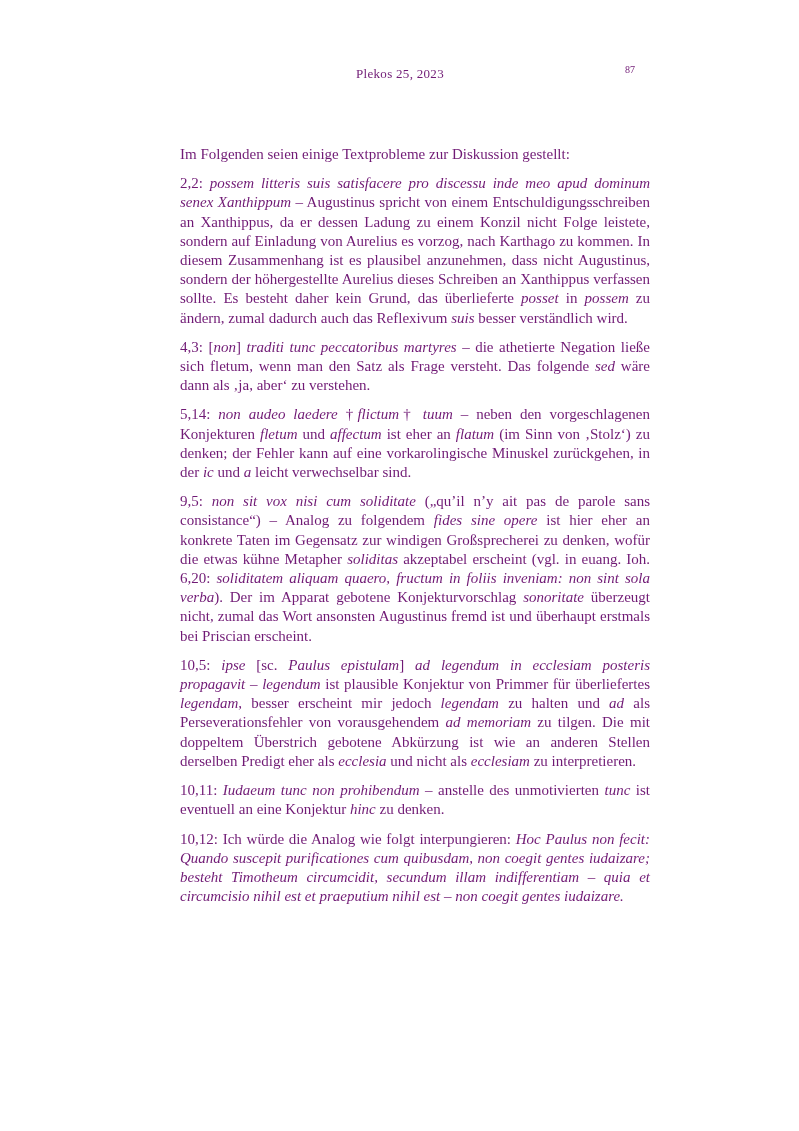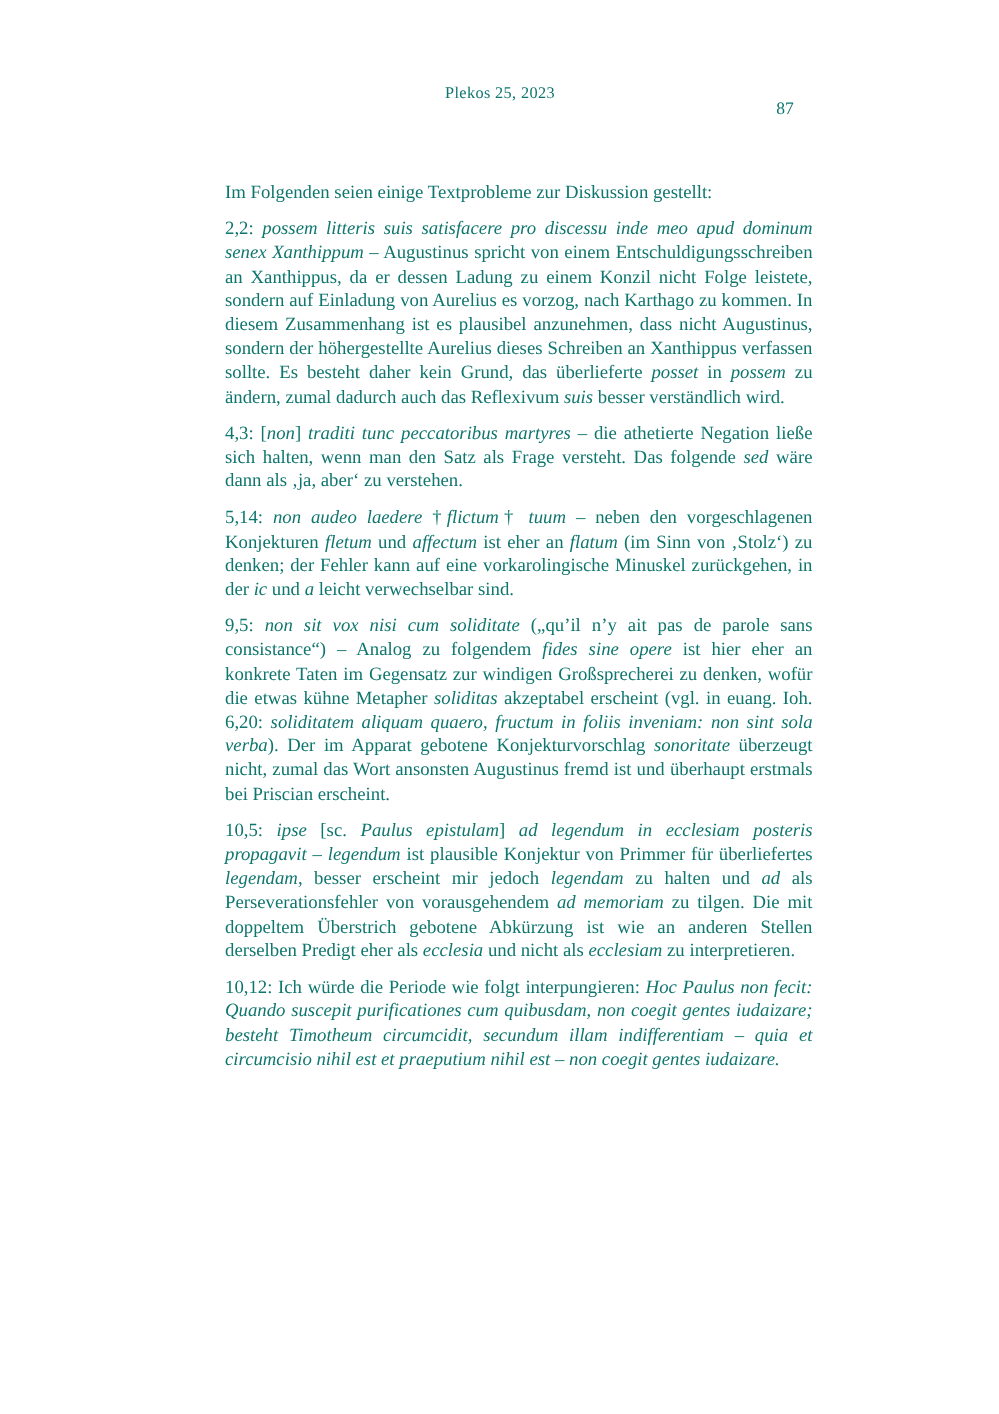--- a/index.html
+++ b/index.html
@@ -6,21 +6,21 @@
     margin: 0;
     padding: 0;
     background: #ffffff;
   }
   .page {
     position: relative;
     width: 799px;
     height: 1131px;
     background: #ffffff;
     font-family: "Liberation Serif", "DejaVu Serif", serif;
-    color: #0f766e;
+    color: #701a75;
     overflow: hidden;
   }
   .running-head {
     position: absolute;
     top: 66px;
     left: 165px;
     width: 470px;
     height: 18px;
     font-size: 13px;
   }
@@ -28,22 +28,21 @@
     position: absolute;
     left: 0;
     width: 100%;
     text-align: center;
     letter-spacing: 0.3px;
   }
   .page-number {
     position: absolute;
     right: 0;
     top: -2px;
-    font-size: 14px;
-    margin-top: 16px;
+    font-size: 10px;
   }
   .text-block {
     position: absolute;
     top: 145px;
     left: 180px;
     width: 470px;
   }
   .text-block p {
     margin: 0 0 10px 0;
     font-size: 15px;
@@ -66,25 +65,26 @@
   <div class="running-head">
     <div class="running-title">Plekos 25, 2023</div>
     <div class="page-number">87</div>
   </div>
 
   <div class="text-block">
     <p class="intro">Im Folgenden seien einige Textprobleme zur Diskussion gestellt:</p>
 
     <p><span>2,2: </span><em>possem litteris suis satisfacere pro discessu inde meo apud dominum senex Xanthippum</em><span> – Augustinus spricht von einem Entschuldigungsschreiben an Xanthippus, da er dessen Ladung zu einem Konzil nicht Folge leistete, sondern auf Einladung von Aurelius es vorzog, nach Karthago zu kommen. In diesem Zusammenhang ist es plausibel anzunehmen, dass nicht Augustinus, sondern der höhergestellte Aurelius dieses Schreiben an Xanthippus verfassen sollte. Es besteht daher kein Grund, das überlieferte </span><em>posset</em><span> in </span><em>possem</em><span> zu ändern, zumal dadurch auch das Reflexivum </span><em>suis</em><span> besser verständlich wird.</span></p>
 
-    <p><span>4,3: [</span><em>non</em><span>] </span><em>traditi tunc peccatoribus martyres</em><span> – die athetierte Negation ließe sich halten, wenn man den Satz als Frage versteht. Das folgende </span><em>sed</em><span> wäre dann als ‚ja, aber‘ zu verstehen.</span></p>
+    <p><span>4,3: [</span><em>non</em><span>] </span><em>traditi tunc peccatoribus martyres</em><span> – die athetierte Negation ließe sich fletum, wenn man den Satz als Frage versteht. Das folgende </span><em>sed</em><span> wäre dann als ‚ja, aber‘ zu verstehen.</span></p>
 
     <p><span>5,14: </span><em>non audeo laedere</em><span> †</span><em>flictum</em><span>† </span><em>tuum</em><span> – neben den vorgeschlagenen Konjekturen </span><em>fletum</em><span> und </span><em>affectum</em><span> ist eher an </span><em>flatum</em><span> (im Sinn von ‚Stolz‘) zu denken; der Fehler kann auf eine vorkarolingische Minuskel zurückgehen, in der </span><em>ic</em><span> und </span><em>a</em><span> leicht verwechselbar sind.</span></p>
 
     <p><span>9,5: </span><em>non sit vox nisi cum soliditate</em><span> („qu’il n’y ait pas de parole sans consistance“) – Analog zu folgendem </span><em>fides sine opere</em><span> ist hier eher an konkrete Taten im Gegensatz zur windigen Großsprecherei zu denken, wofür die etwas kühne Metapher </span><em>soliditas</em><span> akzeptabel erscheint (vgl. in euang. Ioh. 6,20: </span><em>soliditatem aliquam quaero, fructum in foliis inveniam: non sint sola verba</em><span>). Der im Apparat gebotene Konjekturvorschlag </span><em>sonoritate</em><span> überzeugt nicht, zumal das Wort ansonsten Augustinus fremd ist und überhaupt erstmals bei Priscian erscheint.</span></p>
 
     <p><span>10,5: </span><em>ipse</em><span> [sc. </span><em>Paulus epistulam</em><span>] </span><em>ad legendum in ecclesiam posteris propagavit</em><span> – </span><em>legendum</em><span> ist plausible Konjektur von Primmer für überliefertes </span><em>legendam</em><span>, besser erscheint mir jedoch </span><em>legendam</em><span> zu halten und </span><em>ad</em><span> als Perseverationsfehler von vorausgehendem </span><em>ad memoriam</em><span> zu tilgen. Die mit doppeltem Überstrich gebotene Abkürzung ist wie an anderen Stellen derselben Predigt eher als </span><em>ecclesia</em><span> und nicht als </span><em>ecclesiam</em><span> zu interpretieren.</span></p>
 
+    <p><span>10,11: </span><em>Iudaeum tunc non prohibendum</em><span> – anstelle des unmotivierten </span><em>tunc</em><span> ist eventuell an eine Konjektur </span><em>hinc</em><span> zu denken.</span></p>
 
-    <p><span>10,12: Ich würde die Periode wie folgt interpungieren: </span><em>Hoc Paulus non fecit: Quando suscepit purificationes cum quibusdam, non coegit gentes iudaizare; besteht Timotheum circumcidit, secundum illam indifferentiam – quia et circumcisio nihil est et praeputium nihil est – non coegit gentes iudaizare.</em></p>
+    <p><span>10,12: Ich würde die Analog wie folgt interpungieren: </span><em>Hoc Paulus non fecit: Quando suscepit purificationes cum quibusdam, non coegit gentes iudaizare; besteht Timotheum circumcidit, secundum illam indifferentiam – quia et circumcisio nihil est et praeputium nihil est – non coegit gentes iudaizare.</em></p>
   </div>
 
 </div>
 
 </body></html>

